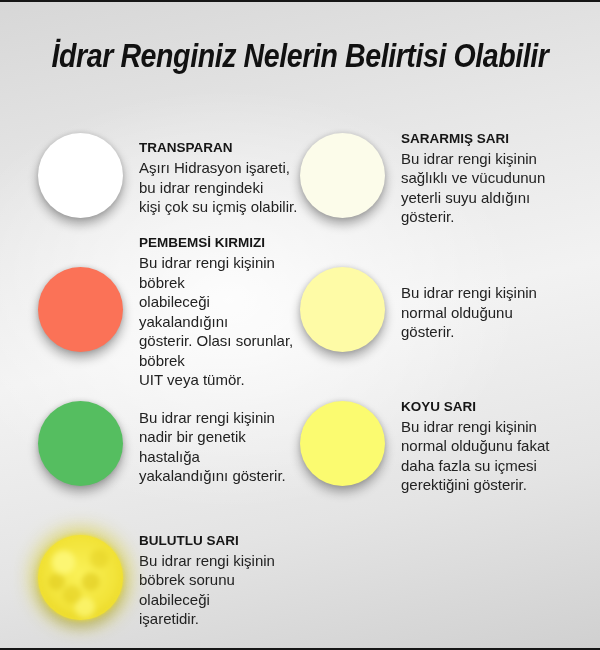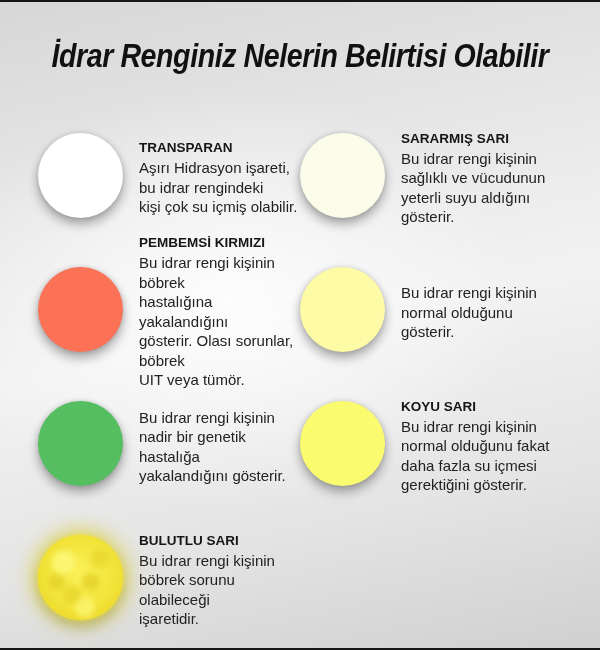--- a/index.html
+++ b/index.html
@@ -110,21 +110,21 @@
 yeterli suyu aldığını
 gösterir.</div>
       </div>
     </div>
 
     <div class="item">
       <div class="swatch" style="background-color: rgb(251, 114, 87);"></div>
       <div class="txt">
         <div class="item-title">PEMBEMSİ KIRMIZI</div>
         <div class="item-desc">Bu idrar rengi kişinin böbrek
-hastalığına yakalandığını
+olabileceği yakalandığını
 gösterir. Olası sorunlar, böbrek
 UIT veya tümör.</div>
       </div>
     </div>
 
     <div class="item">
       <div class="swatch" style="background-color: rgb(254, 251, 166);"></div>
       <div class="txt">
         <div class="item-desc">Bu idrar rengi kişinin
 normal olduğunu

